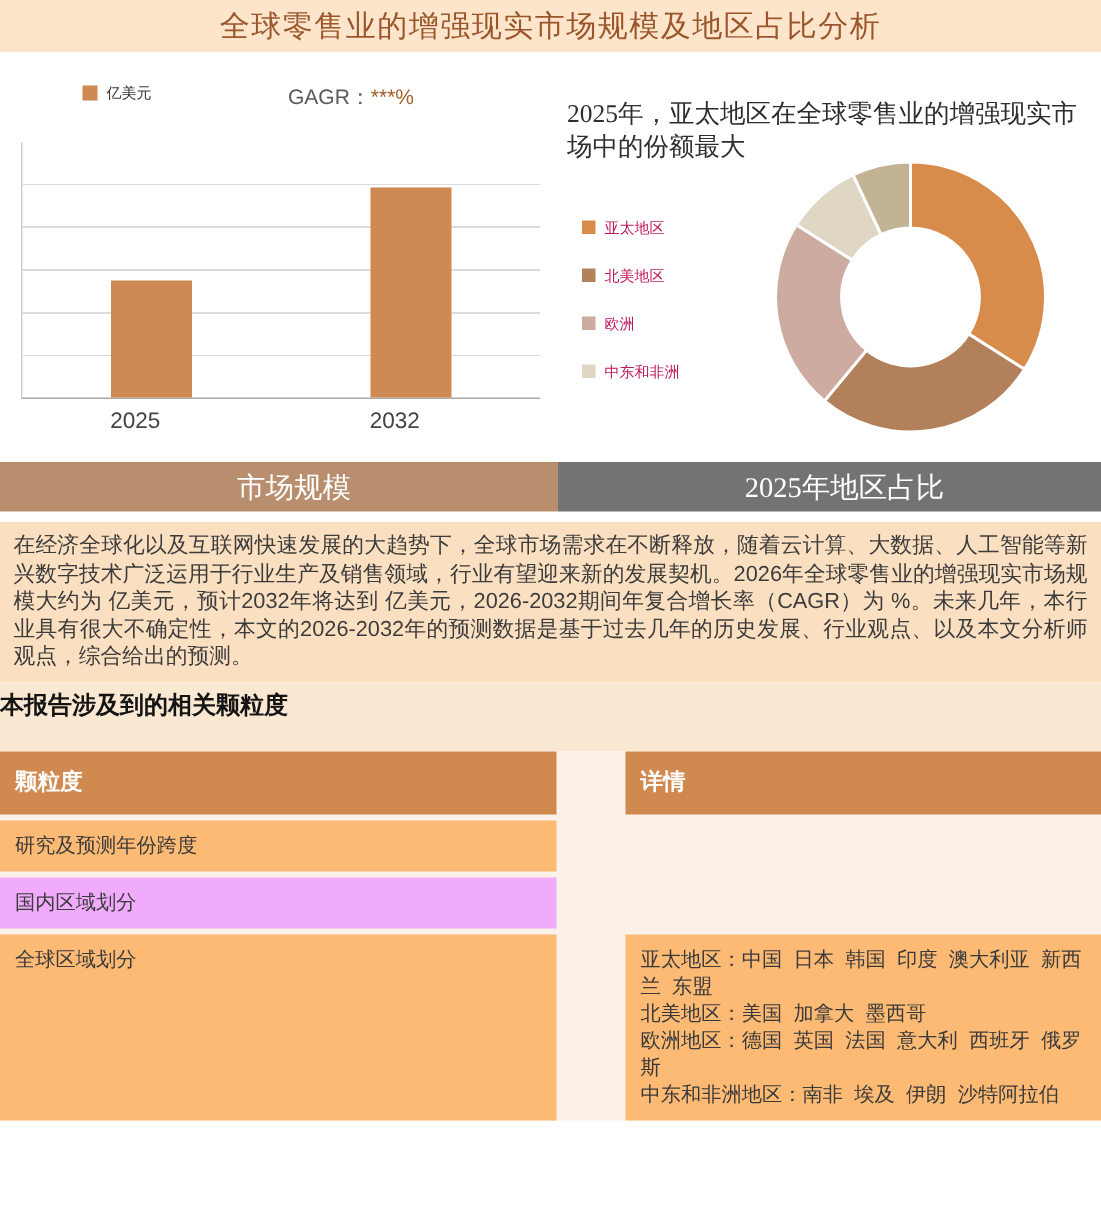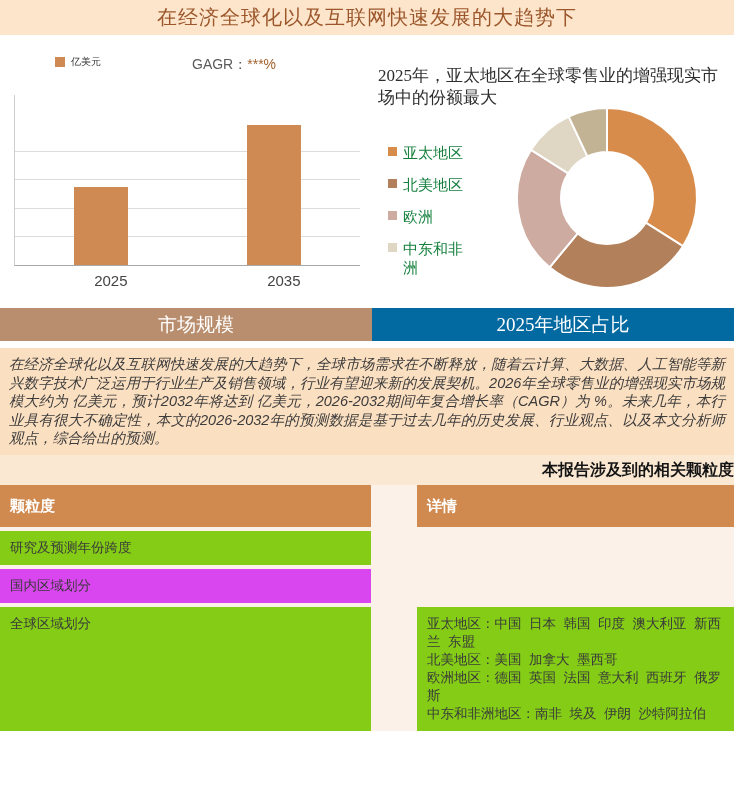--- a/index.html
+++ b/index.html
@@ -17,80 +17,80 @@
   .swatch { width:10px; height:10px; background:#CE8A52; display:inline-block; margin-right:6px; }
   .cagr { position:absolute; left:192px; top:21px; font-size:14px; color:#5a5a5a; }
   .cagr b { color:#A3622D; font-weight:normal; }
   .bar-plot { position:absolute; left:14px; right:10px; top:60px; height:171px;
     border-left:1px solid #CFCFCF; border-bottom:1px solid #A8A8A8;
     display:flex; justify-content:space-around; align-items:flex-end;
     background:repeating-linear-gradient(to top, transparent 0 27.5px, #DCDCDC 27.5px 28.5px); }
   .bar-col { width:54px; height:100%; display:flex; align-items:flex-end; }
   .bar { width:100%; background:#CE8A52; }
   .bar-x-axis { position:absolute; left:14px; right:10px; top:237px; display:flex; justify-content:space-around; }
-  .x-label { width:54px; text-align:right; font-size:15px; color:#444; }
+  .x-label { width:54px; text-align:left; font-size:15px; color:#444; }
 
   .pie-panel { width:364px; position:relative; }
   .pie-title { font-family:"Liberation Serif", serif; font-size:17px; line-height:22px; color:#2E2E2E;
     padding:12px 12px 0 8px;margin-top:18px; }
   .pie-legend { position:absolute; left:18px; top:108px; }
-  .legend-item { display:flex; align-items:flex-start; margin-bottom:13px; font-size:15px; color:#15803d; }
+  .legend-item { display:flex; align-items:flex-start; margin-bottom:13px; font-size:10px; color:#be185d; }
   .legend-item .sq { width:9px; height:9px; margin:4px 6px 0 0; flex:0 0 9px; }
   .legend-item .lab { width:68px; line-height:19px; }
   .donut-wrap { position:absolute; left:142px; top:68px; }
 
   
   .tabs { display:flex; height:33px; margin-bottom:7px; }
   .tab { display:flex; align-items:center; justify-content:center; color:#fff;
     font-family:"Liberation Serif", serif; font-size:19px; cursor:pointer;padding-left:20px; }
   .tab.active { width:372px; background:#B98E6E; }
-  .tab.inactive { flex:1; background:#0369a1; }
+  .tab.inactive { flex:1; background:#737373; }
 
   
   .paragraph { background:#FBDFC1; min-height:93px; padding:7px 9px; font-size:14.5px;
-    line-height:18.5px; color:#3C3C3C; text-align:justify;font-style:italic; }
+    line-height:18.5px; color:#3C3C3C; text-align:justify; }
 
   
-  .table-heading { background:#FBE8D3; text-align:right; font-size:16px; font-weight:bold;
-    color:#141414; padding:5px 0 4px 0; }
+  .table-heading { background:#FBE8D3; text-align:left; font-size:16px; font-weight:bold;
+    color:#141414; padding:5px 0 20px 0; }
   .gran-table { background:#FBF1E8; }
   .t-header, .t-row { display:flex; margin-bottom:4px;gap:40px; }
   .t-left { width:371px; margin-right:6px; }
   .t-right { flex:1; }
   .t-cell { padding:8px 10px; font-size:13.5px; line-height:18px; color:#3A3A3A; }
   .t-header .t-cell { background:#D08A50; color:#fff; font-weight:bold; font-size:15px; padding:12px 10px; }
-  .t-row.dark .t-cell { background:#84cc16; }
-  .t-row.light .t-cell { background:#d946ef; }
+  .t-row.dark .t-cell { background:#fdba74; }
+  .t-row.light .t-cell { background:#f0abfc; }
   .pre { white-space:pre-wrap; }
 </style>
 </head>
 <body>
 
 <div class="page-header">
-  <div class="page-title">在经济全球化以及互联网快速发展的大趋势下</div>
+  <div class="page-title">全球零售业的增强现实市场规模及地区占比分析</div>
 </div>
 
 <div class="charts">
   <div class="bar-panel">
     <div class="bar-legend">
       <span class="swatch"></span>
       <span>亿美元</span>
     </div>
     <div class="cagr"><span>GAGR：</span><b>***%</b></div>
     <div class="bar-plot">
         <div class="bar-col">
           <div class="bar" style="height: 45.8333%; background: rgb(206, 138, 82);"></div>
         </div>
         <div class="bar-col">
           <div class="bar" style="height: 82.5%; background: rgb(206, 138, 82);"></div>
         </div>
       </div>
     <div class="bar-x-axis">
         <div class="x-label">2025</div>
-        <div class="x-label">2035</div>
+        <div class="x-label">2032</div>
       </div>
   </div>
 
   <div class="pie-panel">
     <div class="pie-title">2025年，亚太地区在全球零售业的增强现实市场中的份额最大</div>
     <div class="pie-legend">
         <div class="legend-item">
           <span class="sq" style="background: rgb(216, 140, 75);"></span>
           <span class="lab">亚太地区</span>
         </div>

